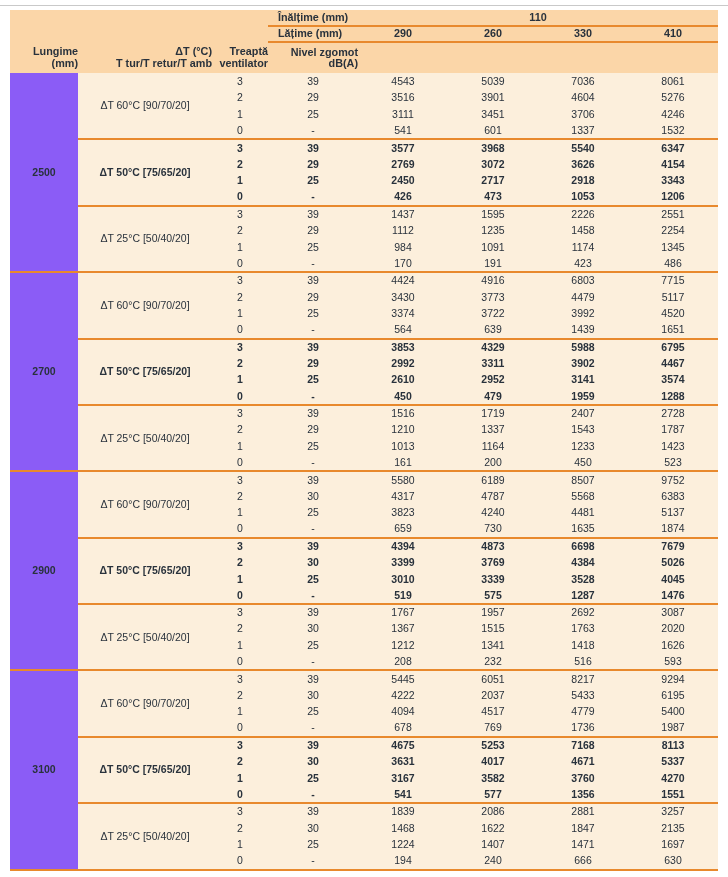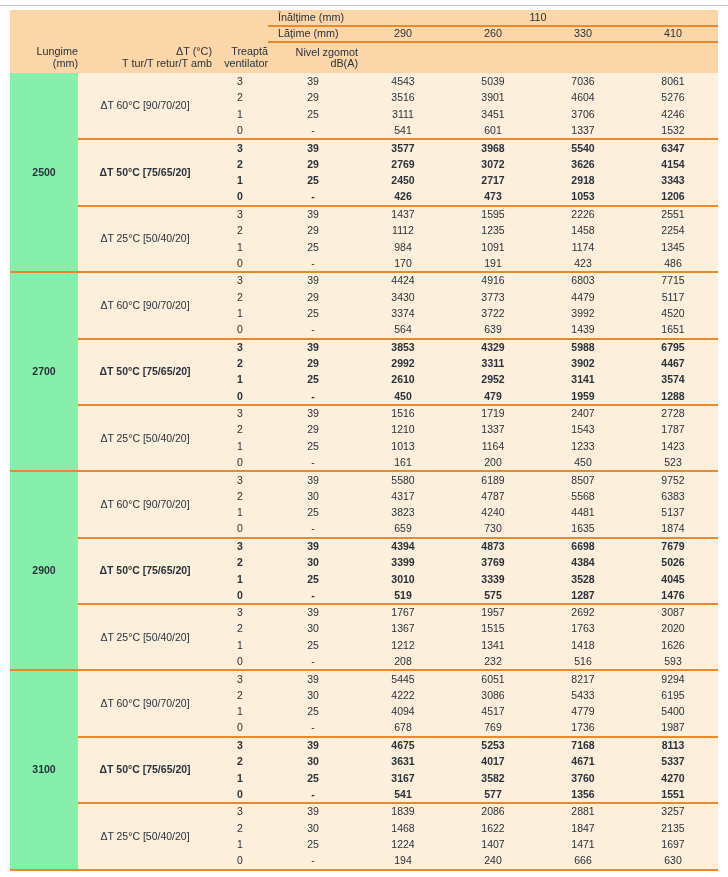--- a/index.html
+++ b/index.html
@@ -24,42 +24,42 @@
     line-height:1.05;
     border-bottom:2px solid #e8892d;
   }
   col.c-lung{width:68px}
   col.c-dt{width:134px}
   col.c-fan{width:56px}
   col.c-db{width:90px}
   col.c-v{width:90px}
   thead th{
     background:#fbd6a8;
-    font-weight:400;
+    font-weight:700;
     padding:0;
     text-align:center;
     vertical-align:middle;
     font-size:10.8px;
   }
   tr.hr1{height:16px}
   tr.hr2{height:16px}
   tr.hr3{height:31px}
   th.left{text-align:left;padding-left:10px;}
   tr.hr1 th.ruled, tr.hr2 th.ruled{border-bottom:2px solid #e8892d;}
   .two-line span{display:block;text-align:right;}
   tbody tr{height:16.6px;}
   tbody td{
     background:#fcefdc;
     padding:0;
     text-align:center;
     vertical-align:middle;
     white-space:nowrap;
   }
   tbody td.lungime{
-    background:#86efac;
+    background:#8b5cf6;
     font-weight:700;
   }
   tbody tr.bold td{font-weight:700;}
   tbody tr.group-start td{border-top:2px solid #e8892d;}
   tbody tr.block-start td{border-top:2px solid #e8892d;}
 </style>
 </head>
 <body>
 
 <div class="sheet">
@@ -418,21 +418,21 @@
           <td>39</td>
           <td>5445</td>
           <td>6051</td>
           <td>8217</td>
           <td>9294</td>
         </tr>
         <tr class="">
           <td>2</td>
           <td>30</td>
           <td>4222</td>
-          <td>3086</td>
+          <td>2037</td>
           <td>5433</td>
           <td>6195</td>
         </tr>
         <tr class="">
           <td>1</td>
           <td>25</td>
           <td>4094</td>
           <td>4517</td>
           <td>4779</td>
           <td>5400</td>

